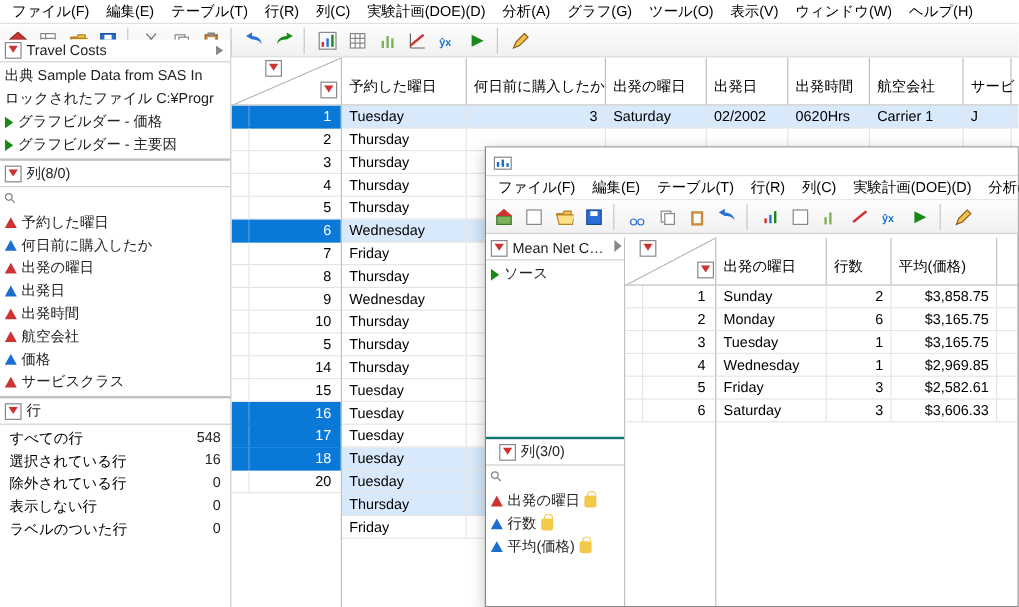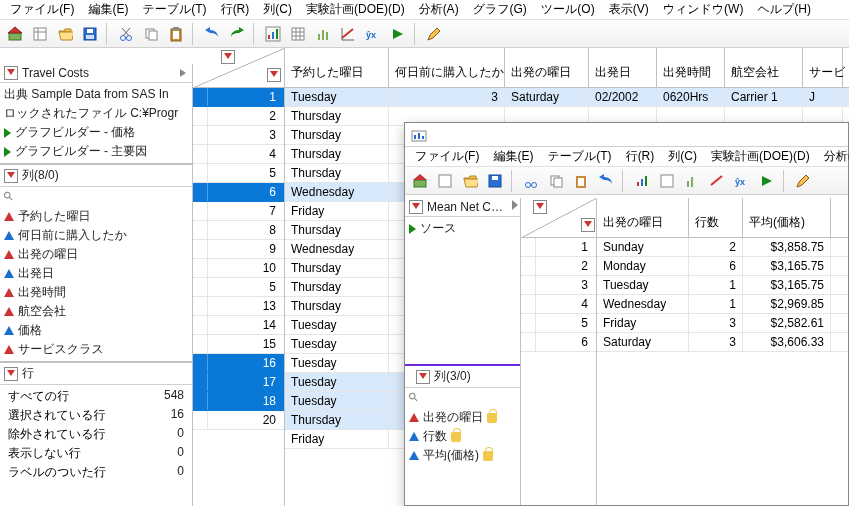--- a/index.html
+++ b/index.html
@@ -8,21 +8,21 @@
 
   
   .menubar { display:flex; align-items:center; height:20px; border-bottom:1px solid #e0e0e0; background:#fff; padding:0 4px; gap:2px; }
   .menu-item { padding:2px 6px; white-space:nowrap; cursor:default; }
   .toolbar { display:flex; align-items:center; height:28px; border-bottom:1px solid #d0d0d0; background:linear-gradient(#fdfdfd,#f1f1f1); padding:0 4px; gap:3px; }
   .tool { width:22px; height:22px; display:flex; align-items:center; justify-content:center; border:1px solid transparent; border-radius:2px; cursor:default; position:relative; }
   .tool svg { pointer-events:none; }
   .tool-sep { width:4px; height:22px; border-left:1px solid #c8c8c8; margin:0 2px; }
 
   
-  .leftcol { position:absolute; left:0; top:64px; width:193px; bottom:0; border-right:1px solid #c0c0c0; background:#fff; display:flex; flex-direction:column; overflow:hidden; }
+  .leftcol { position:absolute; left:0; top:33px; width:193px; bottom:0; border-right:1px solid #c0c0c0; background:#fff; display:flex; flex-direction:column; overflow:hidden; }
   .panel-head { display:flex; align-items:center; padding:2px 4px; border-bottom:1px solid #d0d0d0; }
   .discl { width:14px; height:14px; border:1px solid #888; display:inline-flex; align-items:center; justify-content:center; background:#fff; cursor:default; }
   .discl svg { pointer-events:none; }
   .panel-title { margin-left:4px; font-weight:normal; color:#222; }
   .panel-body { padding:2px 4px; font-size:12px; overflow:hidden; }
   .panel-line { white-space:nowrap; overflow:hidden; text-overflow:clip; padding:1px 0; color:#222; }
   .tri-right { display:inline-block; width:0; height:0; border-top:5px solid transparent; border-bottom:5px solid transparent; border-left:7px solid #178a17; margin-right:4px; vertical-align:middle; }
   .searchbox { display:flex; align-items:center; padding:2px 4px; color:#888; }
   .col-icon { display:inline-block; width:0; height:0; border-left:5px solid transparent; border-right:5px solid transparent; border-bottom:9px solid #c33; margin-right:4px; vertical-align:middle; }
   .col-icon.blue { border-bottom-color:#1a6fcf; }
@@ -300,21 +300,20 @@
           <div class="rh">2</div>
           <div class="rh">3</div>
           <div class="rh">4</div>
           <div class="rh">5</div>
           <div class="rh sel">6</div>
           <div class="rh">7</div>
           <div class="rh">8</div>
           <div class="rh">9</div>
           <div class="rh">10</div>
           <div class="rh">5</div>
-          <div class="rh">13</div>
           <div class="rh">14</div>
           <div class="rh">15</div>
           <div class="rh sel">16</div>
           <div class="rh sel">17</div>
           <div class="rh sel">18</div>
           <div class="rh">20</div>
         </div>
     <div class="cells" id="main-cells">
           <div class="crow sel">
             <div class="cell" style="width: 104px;">Tuesday</div>
@@ -609,21 +608,21 @@
               <polygon points="0,0 8,0 4,6" fill="#c33"></polygon>
             </svg>
           </span>
       <span class="panel-title" style="overflow:hidden;text-overflow:ellipsis;white-space:nowrap;max-width:78px;">Mean Net Cost b…</span>
       <span class="tri-open"></span>
     </div>
     <div class="panel-body">
       <div class="panel-line"><span class="tri-right"></span><span>ソース</span></div>
     </div>
     <div style="flex:1"></div>
-    <div style="border-top:2px solid #6d28d9;padding-left:11px;" class="panel-head">
+    <div style="border-top:2px solid #0f766e;padding-left:11px;" class="panel-head">
       <span class="discl">
             <svg width="8" height="8">
               <polygon points="0,0 8,0 4,6" fill="#c33"></polygon>
             </svg>
           </span>
       <span class="panel-title">列(3/0)</span>
     </div>
     <div class="searchbox">
           <span style="transform:rotate(-45deg);display:inline-block;">⚲</span>
         </div>

